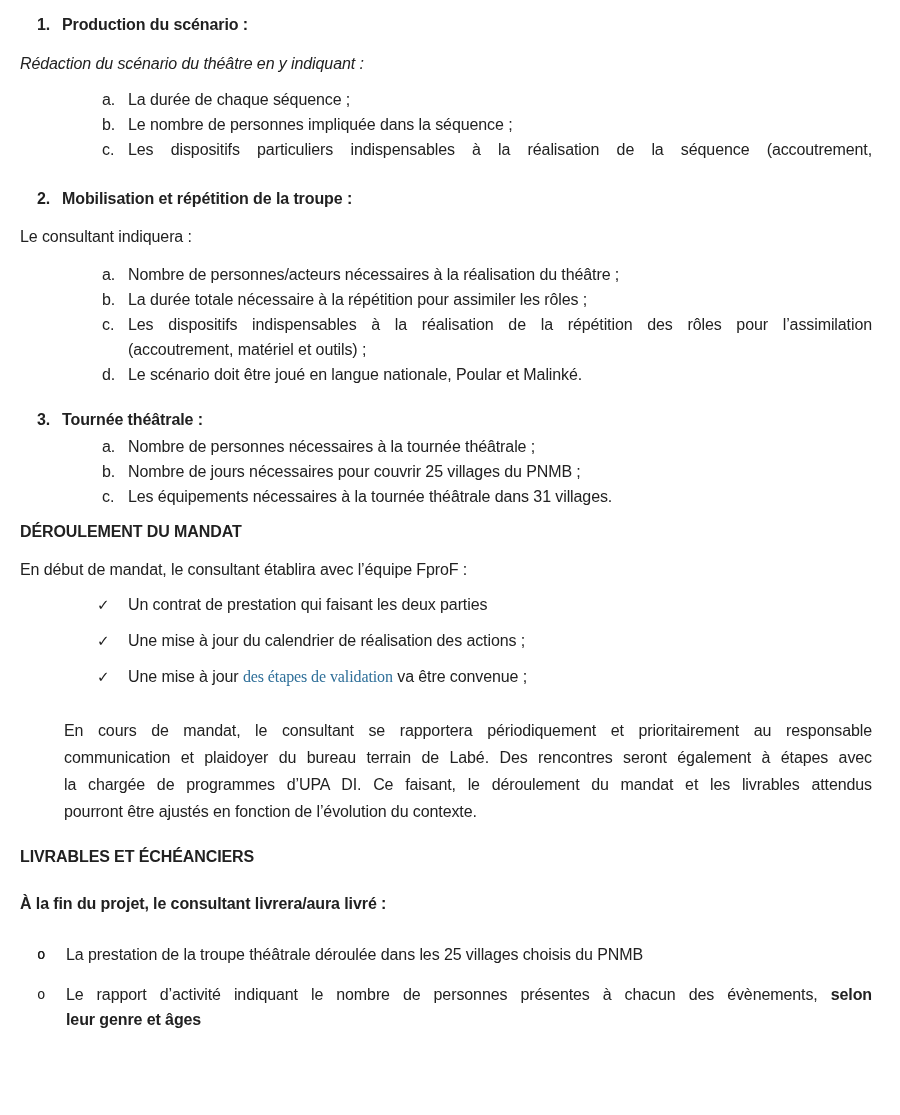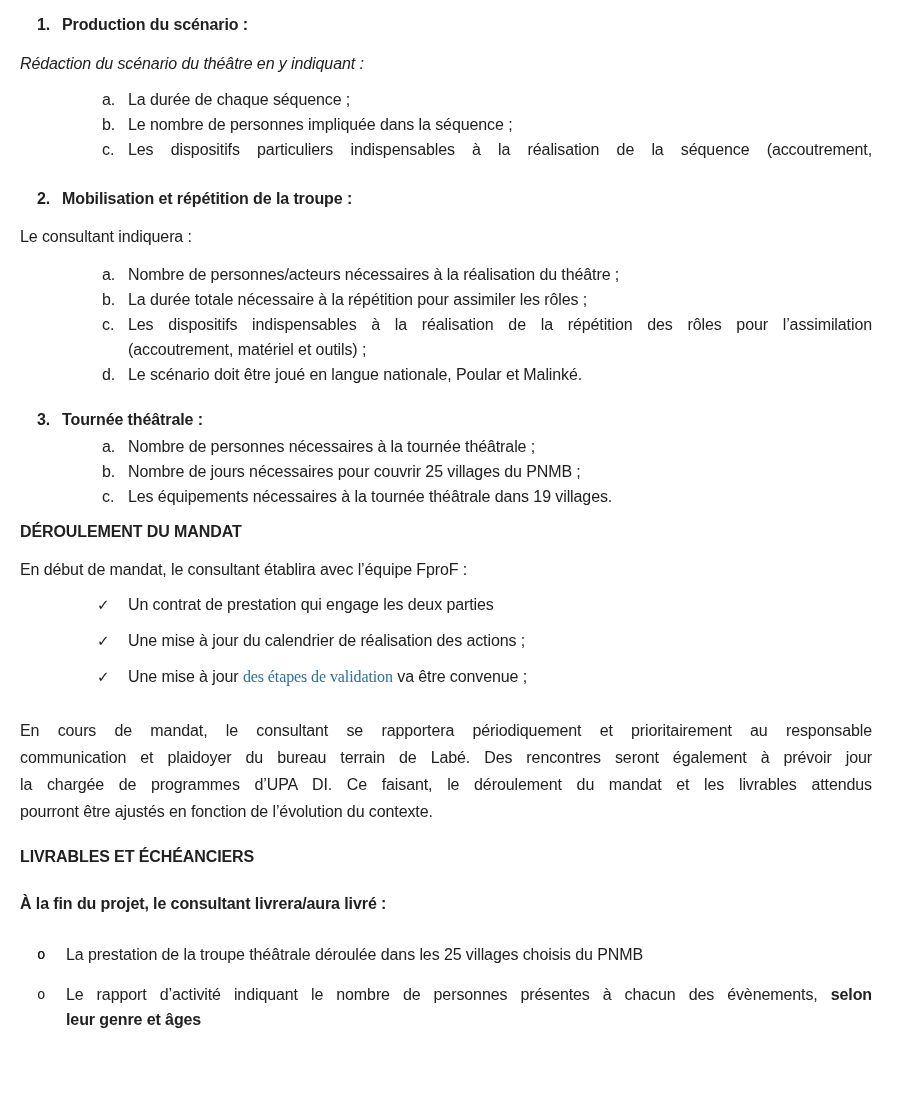--- a/index.html
+++ b/index.html
@@ -31,21 +31,21 @@
   .check-item .marker{position:absolute;left:77px;top:0;font-size:15px;}
   
   .o-item{position:relative;padding-left:46px;margin-bottom:15px;}
   .o-item:last-child{margin-bottom:0;}
   .o-item .marker{
     position:absolute;left:17px;top:0;
     font-family:"DejaVu Sans Mono","Liberation Mono",monospace;
     font-size:14px;
   }
   
-  .para{text-align:justify;line-height:27px;}
+  .para{text-align:justify;line-height:27px;margin-left:44px;}
   
   .jline{text-align:justify;text-align-last:justify;}
   .link{color:#2e6f99;font-family:Liberation Serif, serif;}
   
   .mt-intro1{margin-top:14px;font-style:italic;}
   .mt-list1{margin-top:11px;}
   .mt-sec2{margin-top:24px;}
   .mt-intro2{margin-top:13px;}
   .mt-list2{margin-top:13px;}
   .mt-sec3{margin-top:20px;}
@@ -121,46 +121,46 @@
     <div class="alpha-item">
       <span class="marker">a.</span>
       <span>Nombre de personnes nécessaires à la tournée théâtrale ;</span>
     </div>
     <div class="alpha-item">
       <span class="marker">b.</span>
       <span>Nombre de jours nécessaires pour couvrir 25 villages du PNMB ;</span>
     </div>
     <div class="alpha-item">
       <span class="marker">c.</span>
-      <span>Les équipements nécessaires à la tournée théâtrale dans 19 villages.</span>
+      <span>Les équipements nécessaires à la tournée théâtrale dans 31 villages.</span>
     </div>
   </div>
 
   <div class="h-caps mt-caps1">DÉROULEMENT DU MANDAT</div>
 
   <div class="intro mt-introdeb">En début de mandat, le consultant établira avec l’équipe FproF :</div>
 
   <div class="mt-checks">
     <div class="check-item">
       <span class="marker">✓</span>
-      <span>Un contrat de prestation qui engage les deux parties</span>
+      <span>Un contrat de prestation qui faisant les deux parties</span>
     </div>
     <div class="check-item">
       <span class="marker">✓</span>
       <span>Une mise à jour du calendrier de réalisation des actions ;</span>
     </div>
     <div class="check-item">
       <span class="marker">✓</span>
       <span>Une mise à jour </span><span class="link">des étapes de validation</span><span> va être convenue ;</span>
     </div>
   </div>
 
   <div class="para mt-para">
     <div class="jline">En cours de mandat, le consultant se rapportera périodiquement et prioritairement au responsable</div>
-    <div class="jline">communication et plaidoyer du bureau terrain de Labé. Des rencontres seront également à prévoir jour</div>
+    <div class="jline">communication et plaidoyer du bureau terrain de Labé. Des rencontres seront également à étapes avec</div>
     <div class="jline">la chargée de programmes d’UPA DI. Ce faisant, le déroulement du mandat et les livrables attendus</div>
     <div>pourront être ajustés en fonction de l’évolution du contexte.</div>
   </div>
 
   <div class="h-caps mt-caps2">LIVRABLES ET ÉCHÉANCIERS</div>
 
   <div class="intro bold mt-introfin">À la fin du projet, le consultant livrera/aura livré :</div>
 
   <div class="mt-olist">
     <div class="o-item">

